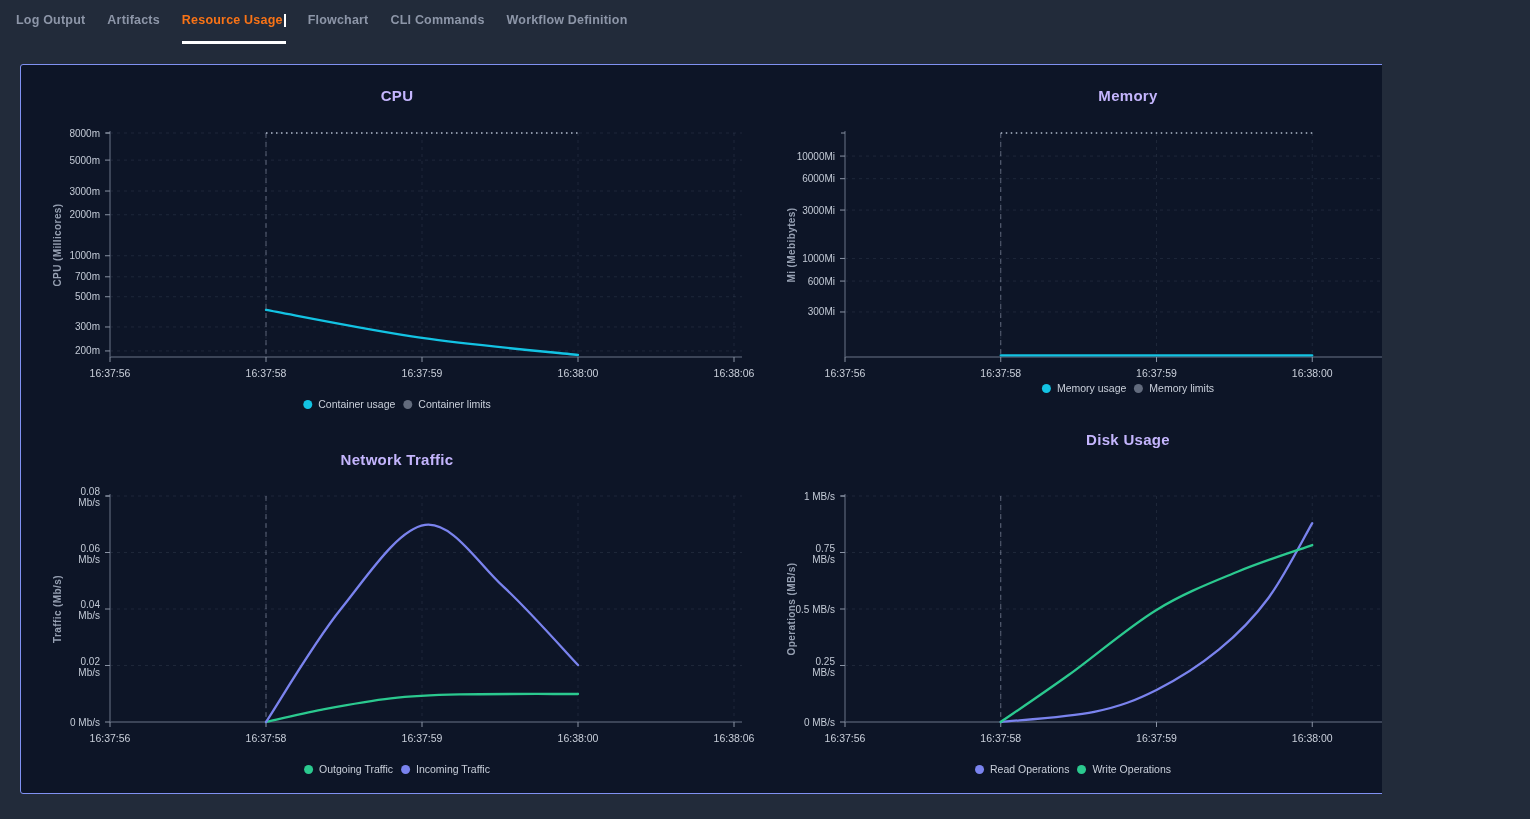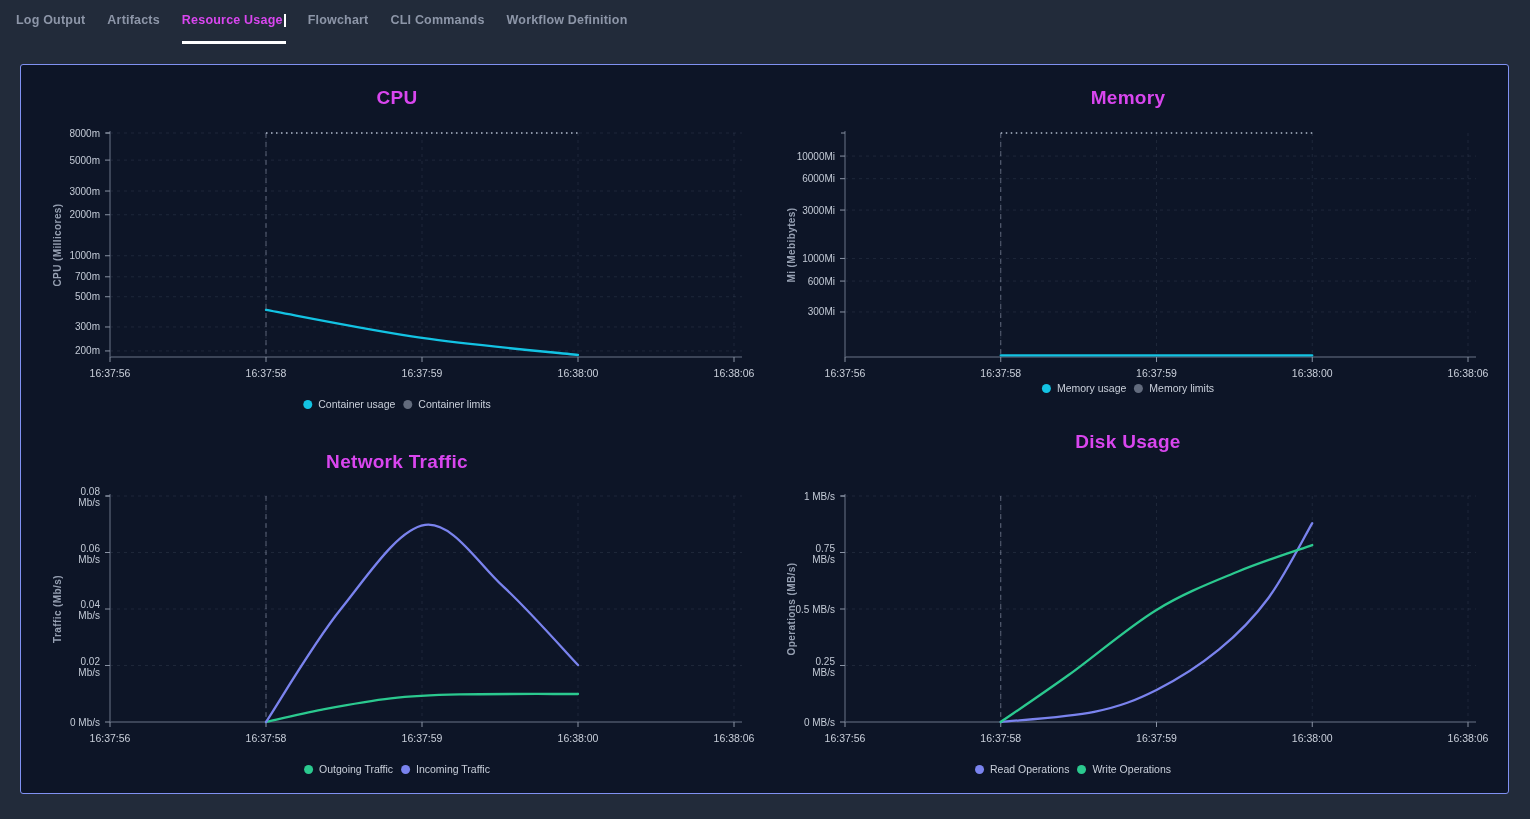--- a/index.html
+++ b/index.html
@@ -1,30 +1,30 @@
 <!DOCTYPE html>
 <html><head>
 <meta charset="utf-8">
 <style>
   html,body{margin:0;padding:0;background:#222b3a;}
-  #app{position:relative;width:1530px;height:819px;background:#222b3a;overflow:hidden;
+  #app{position:relative;width:1382px;height:819px;background:#222b3a;overflow:hidden;
        font-family:"Liberation Sans", sans-serif;}
   
   #tab-bar{position:absolute;top:0;left:0;right:0;height:44px;display:flex;gap:22px;
            padding:13px 0 0 16px;box-sizing:border-box;}
   .tab{font-size:12.5px;font-weight:700;color:#8d96a8;letter-spacing:.2px;cursor:pointer;
        padding-bottom:8px;border-bottom:3px solid transparent;white-space:nowrap;}
-  .tab.active{color:#d946ef;border-bottom-color:#ffffff;}
+  .tab.active{color:#f97316;border-bottom-color:#ffffff;}
   .text-cursor{display:inline-block;width:2px;height:13px;background:#ffffff;margin-left:1px;
                vertical-align:text-bottom;}
   
   #panel{position:absolute;left:20px;top:64px;width:1489px;height:730px;background:#0d1527;
          border:1.5px solid #8091f2;border-radius:3px;box-sizing:border-box;}
   #charts-svg{position:absolute;left:0;top:0;width:1530px;height:819px;}
-  .chart-title{position:absolute;transform:translateX(-50%);color:#d946ef;font-size:19px;
+  .chart-title{position:absolute;transform:translateX(-50%);color:#c4b5fd;font-size:15px;
                font-weight:700;letter-spacing:.3px;white-space:nowrap;}
   .y-axis-label{position:absolute;transform:translate(-50%,-50%) rotate(-90deg);color:#96a0b2;
                 font-size:10px;font-weight:700;letter-spacing:.4px;white-space:nowrap;}
   .legend{position:absolute;transform:translateX(-50%);display:flex;gap:8px;align-items:center;
           white-space:nowrap;}
   .legend-item{display:flex;align-items:center;gap:6px;cursor:pointer;}
   .legend-dot{width:9px;height:9px;border-radius:50%;}
   .legend-label{font-size:10.5px;color:#c9cfda;}
   
   text{font-family:"Liberation Sans", sans-serif;}

